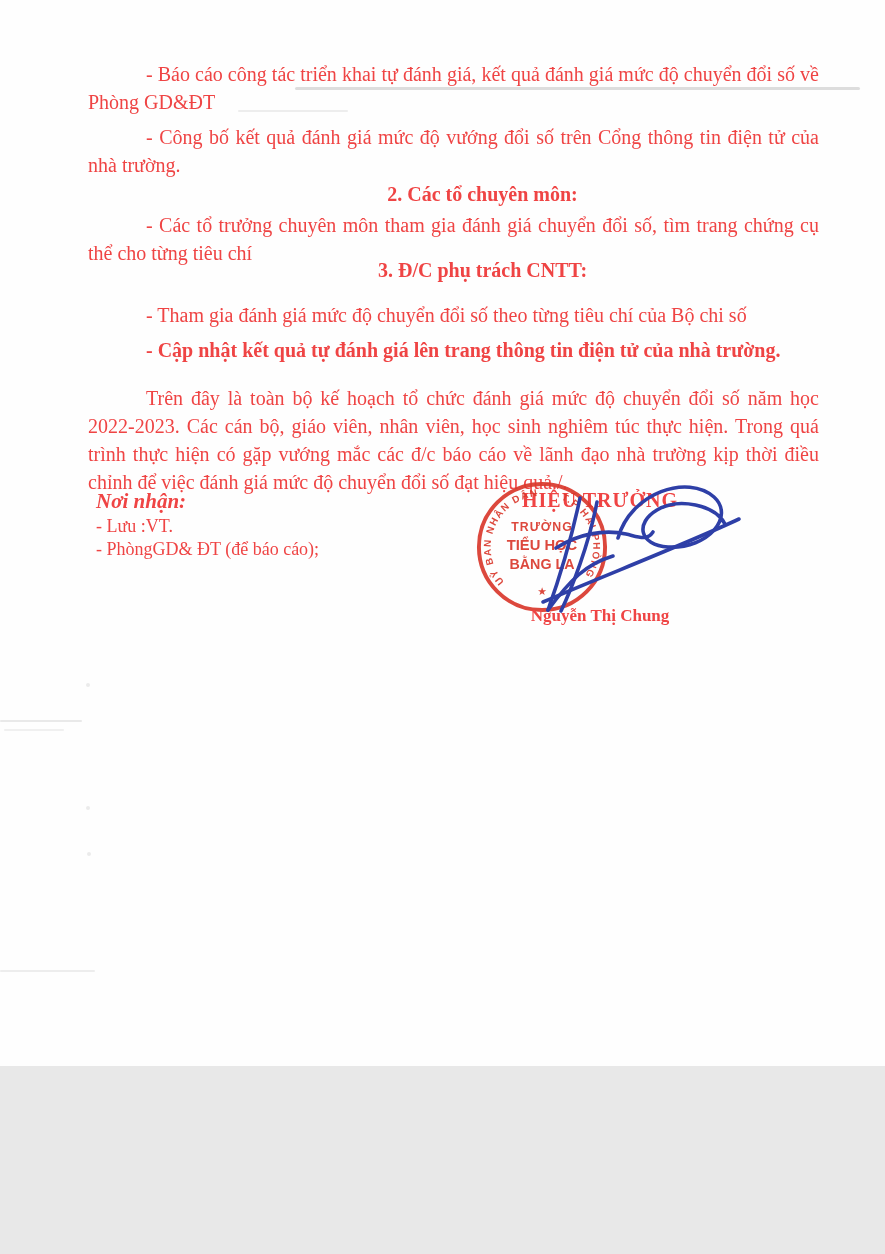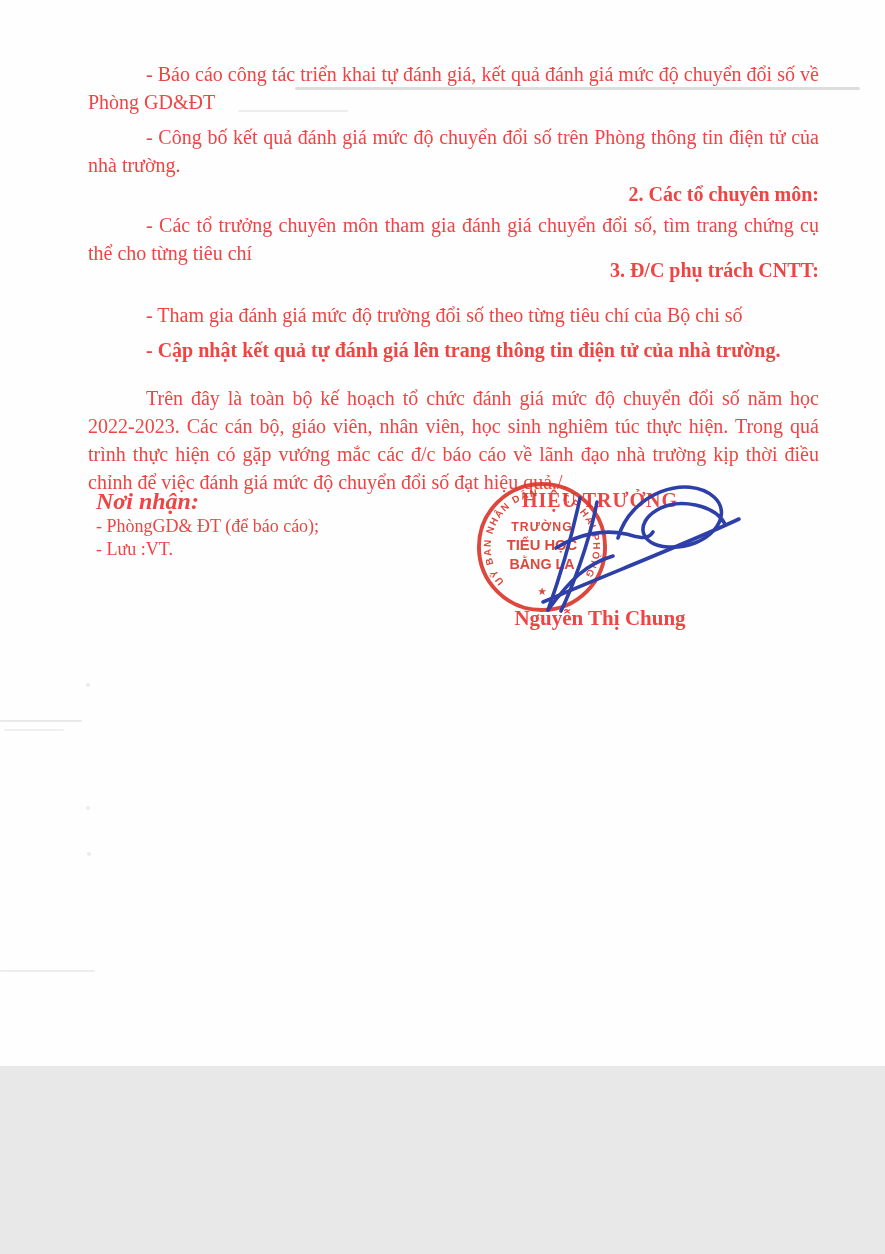--- a/index.html
+++ b/index.html
@@ -11,36 +11,36 @@
     overflow:hidden;
     font-family:"Liberation Serif","DejaVu Serif",serif;
     color:#ef4444;
   }
   .body-text{position:absolute;left:88px;top:0;width:731px;}
   .para{
     position:absolute;left:0;width:731px;margin:0;
     font-size:20px;line-height:28px;
     text-align:justify;text-indent:58px;
   }
-  .para.bold{font-weight:700;text-align:right;}
+  .para.bold{font-weight:700;text-align:center;}
   .p1{top:60px;} .p2{top:123px;} .p3{top:180px;} .p4{top:211px;}
   .p5{top:256px;} .p6{top:301px;} .p7{top:336px;font-weight:bold;} .p8{top:384px;}
 
   
   .recipients{position:absolute;left:96px;top:490px;font-size:18px;line-height:23px;}
-  .recipients-heading{font-weight:700;font-style:italic;font-size:24px;margin-bottom:2px;}
+  .recipients-heading{font-weight:700;font-style:italic;font-size:21px;margin-bottom:2px;}
   .recipient-item{font-size:18px;}
 
   .sign-title{
     position:absolute;left:455px;top:489px;width:290px;
     text-align:center;font-weight:700;font-size:20px;letter-spacing:1px;
   }
   .signer-name{
     position:absolute;left:455px;top:606px;width:290px;
-    text-align:center;font-weight:700;font-size:21px;
+    text-align:center;font-weight:700;font-size:17px;
     z-index:3;
   }
   .stamp{position:absolute;left:474px;top:479px;width:136px;height:136px;z-index:2;opacity:.92;}
   .stamp text{font-family:"Liberation Sans","DejaVu Sans",sans-serif;font-weight:700;}
   .signature-ink{position:absolute;left:518px;top:468px;width:237px;height:150px;z-index:4;pointer-events:none;}
 
   
   .art{position:absolute;background:#8a8a8a;border-radius:2px;}
   .a1{left:295px;top:87px;width:565px;height:3px;opacity:.28;}
   .a2{left:238px;top:110px;width:110px;height:2px;opacity:.14;}
@@ -51,33 +51,33 @@
   .dot{width:4px;height:4px;border-radius:50%;opacity:.16;}
   .d1{left:86px;top:683px;} .d2{left:86px;top:806px;} .d3{left:87px;top:852px;}
 </style>
 </head>
 <body>
 
 <div class="page">
 
   <div class="body-text">
     <p class="para p1">- Báo cáo công tác triển khai tự đánh giá, kết quả đánh giá mức độ chuyển đổi số về Phòng GD&amp;ĐT</p>
-    <p class="para p2">- Công bố kết quả đánh giá mức độ chuyển đổi số trên Phòng thông tin điện tử của nhà trường.</p>
+    <p class="para p2">- Công bố kết quả đánh giá mức độ vướng đổi số trên Cổng thông tin điện tử của nhà trường.</p>
     <p class="para p3 bold">2. Các tổ chuyên môn:</p>
     <p class="para p4">- Các tổ trưởng chuyên môn tham gia đánh giá chuyển đổi số, tìm trang chứng cụ thể cho từng tiêu chí</p>
     <p class="para p5 bold">3. Đ/C phụ trách CNTT:</p>
-    <p class="para p6">- Tham gia đánh giá mức độ trường đổi số theo từng tiêu chí của Bộ chi số</p>
+    <p class="para p6">- Tham gia đánh giá mức độ chuyển đổi số theo từng tiêu chí của Bộ chi số</p>
     <p class="para p7">- Cập nhật kết quả tự đánh giá lên trang thông tin điện tử của nhà trường.</p>
     <p class="para p8">Trên đây là toàn bộ kế hoạch tổ chức đánh giá mức độ chuyển đổi số năm học 2022-2023. Các cán bộ, giáo viên, nhân viên, học sinh nghiêm túc thực hiện. Trong quá trình thực hiện có gặp vướng mắc các đ/c báo cáo về lãnh đạo nhà trường kịp thời điều chỉnh để việc đánh giá mức độ chuyển đổi số đạt hiệu quả./.</p>
   </div>
 
   <div class="recipients">
     <div class="recipients-heading">Nơi nhận:</div>
+    <div class="recipient-item">- Lưu :VT.</div>
     <div class="recipient-item">- PhòngGD&amp; ĐT (để báo cáo);</div>
-    <div class="recipient-item">- Lưu :VT.</div>
   </div>
 
   <div class="sign-title">HIỆU TRƯỞNG</div>
 
   <svg class="stamp" viewBox="0 0 138 138">
     <circle cx="69" cy="69" r="64" fill="none" stroke="#da392d" stroke-width="4"></circle>
     <path id="rimPath" d="M 32.2,105.8 A 52,52 0 1 1 105.8,105.8" fill="none"></path>
     <text font-size="10" fill="#da392d" letter-spacing="1.5">
       <textPath href="#rimPath" startOffset="2">UỶ BAN NHÂN DÂN</textPath>
     </text>

